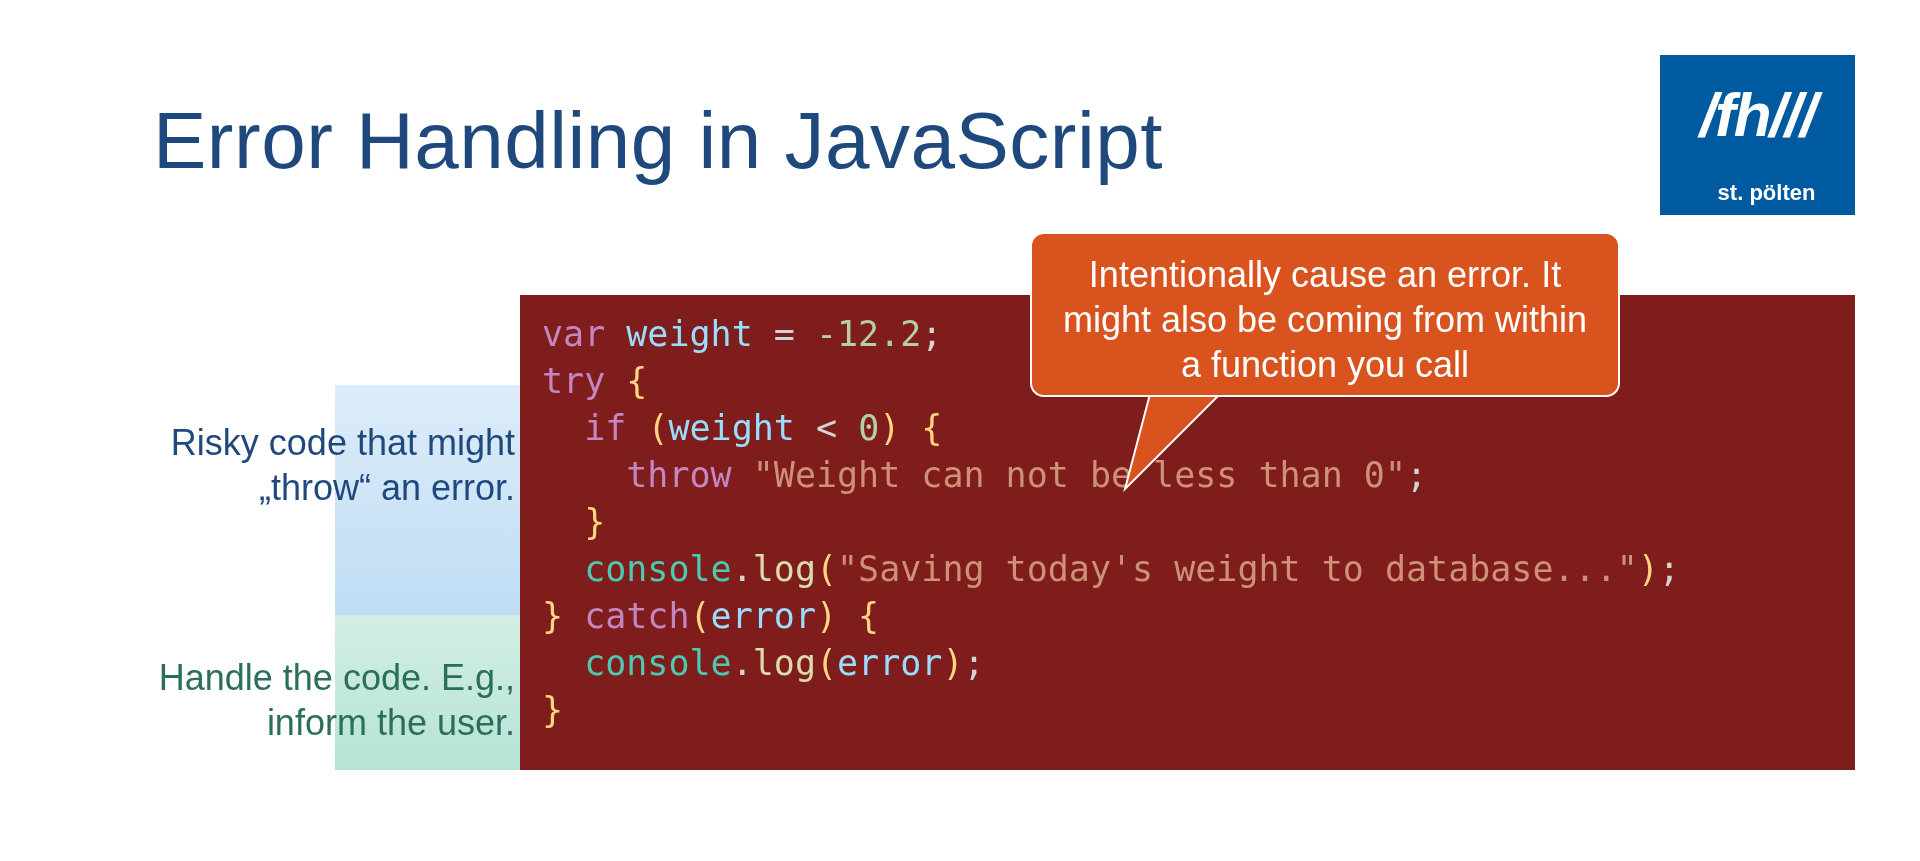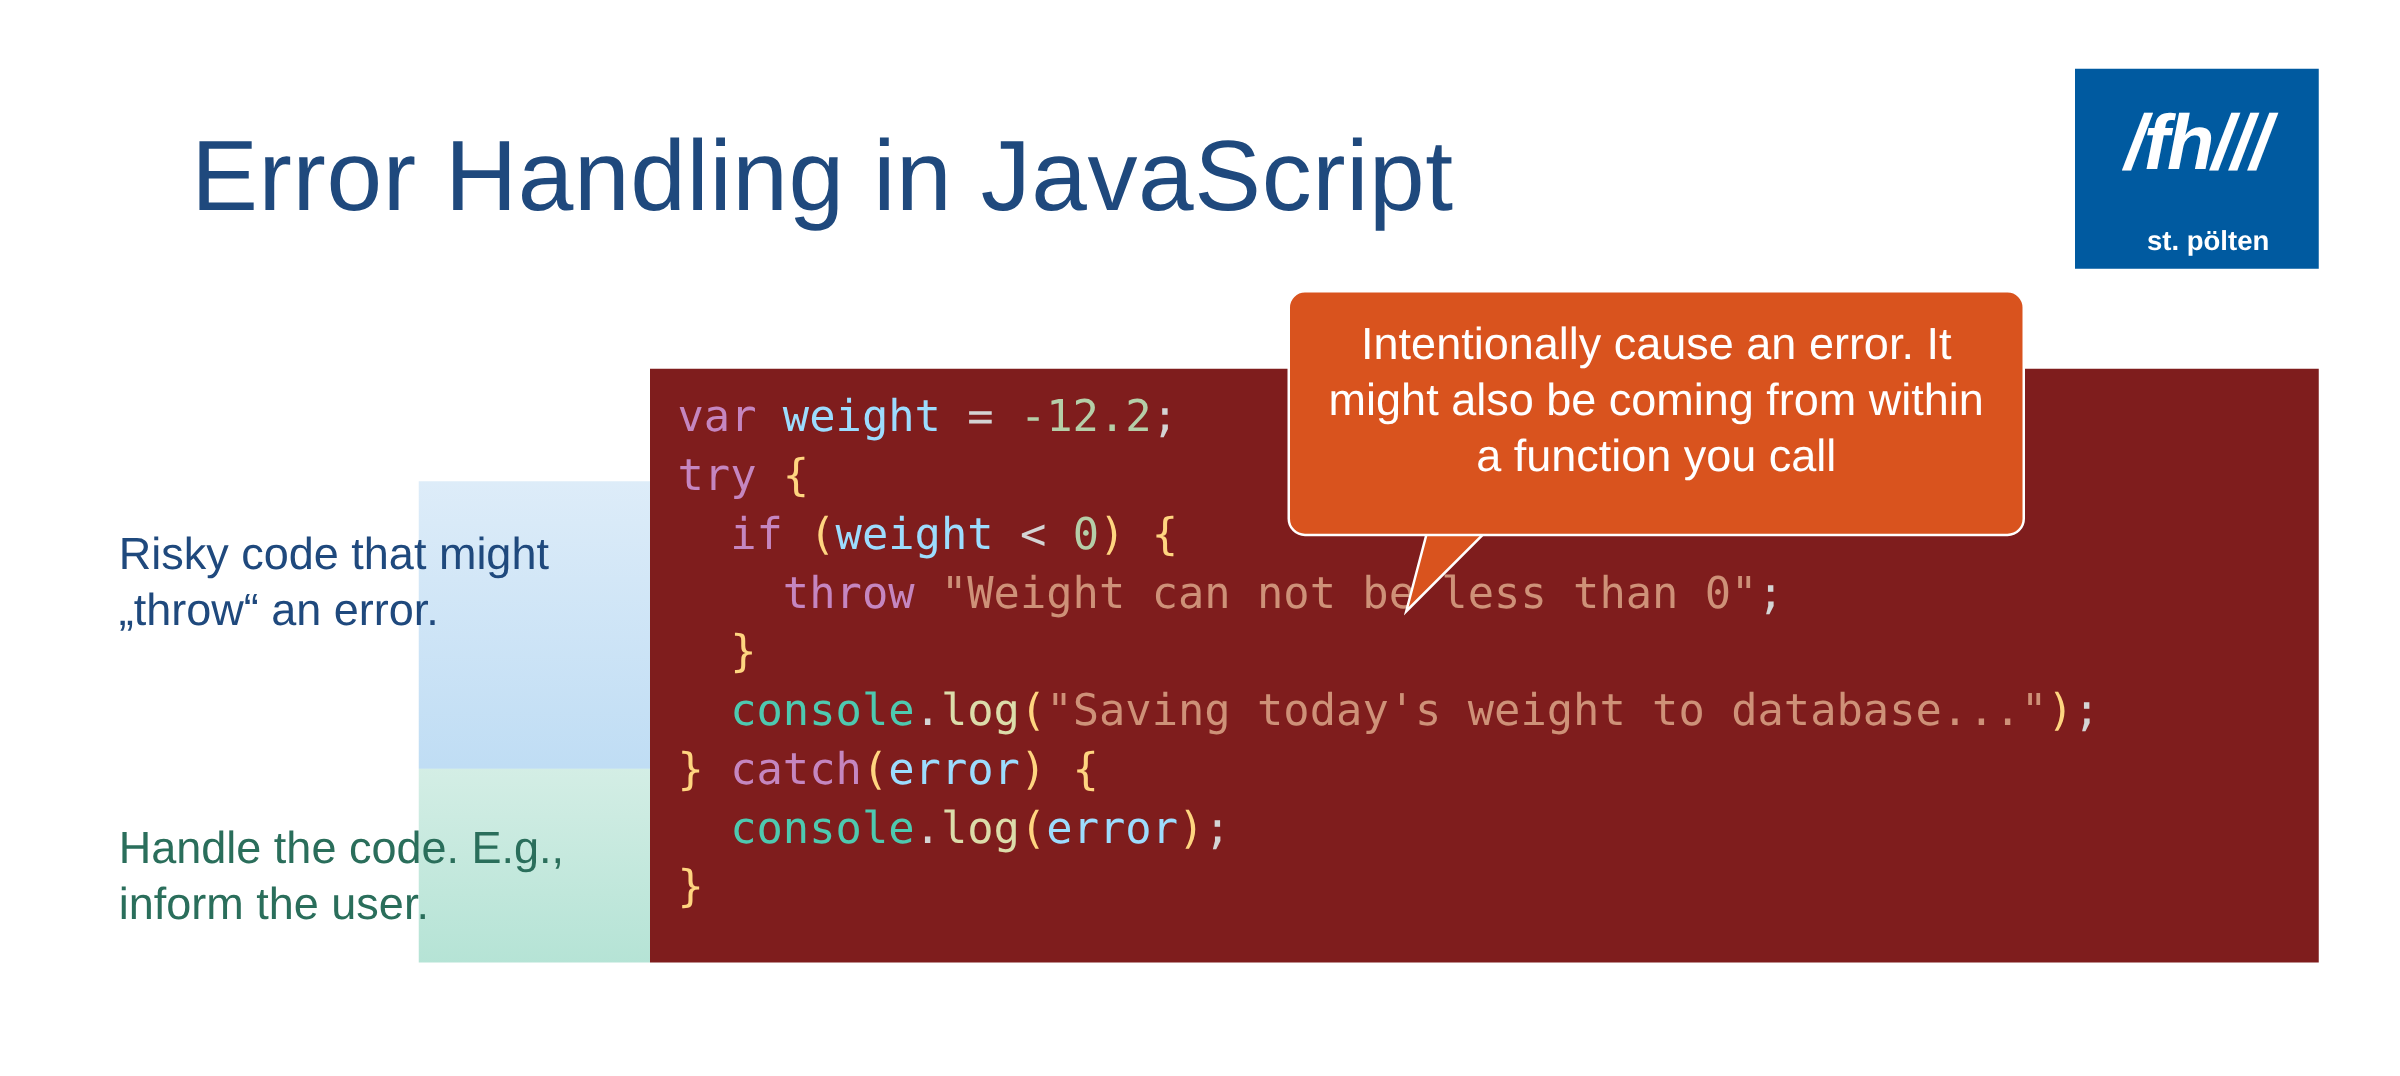--- a/index.html
+++ b/index.html
@@ -73,20 +73,21 @@
     top: 615px;
     width: 185px;
     height: 155px;
     background: linear-gradient(to bottom, rgba(130,205,180,0.35), rgba(175,225,210,0.92));
   }
 
   .ann-left {
     position: absolute;
     right: 1405px;  
     width: 420px;
+    text-align: right;
     font-size: 36px;
     font-weight: 300;
     line-height: 1.25;
   }
   .ann1 { top: 420px; color: #1f497d; }
   .ann2 { top: 655px; color: #2a6e5b; }
 
   
   .code-block {
     position: absolute;
@@ -120,21 +121,21 @@
     left: 1030px;
     top: 232px;
     width: 590px;
     background: #d9531e;
     border: 2px solid #ffffff;
     border-radius: 14px;
     color: #ffffff;
     font-size: 36px;
     font-weight: 300;
     text-align: center;
-    padding: 18px 24px 40px 24px;
+    padding: 18px 24px 8px 24px;
     line-height: 1.25;
     box-sizing: border-box;
     z-index: 5;
   }
   .callout-tail {
     position: absolute;
     left: 1120px;
     top: 400px;
     width: 0;
     height: 0;

